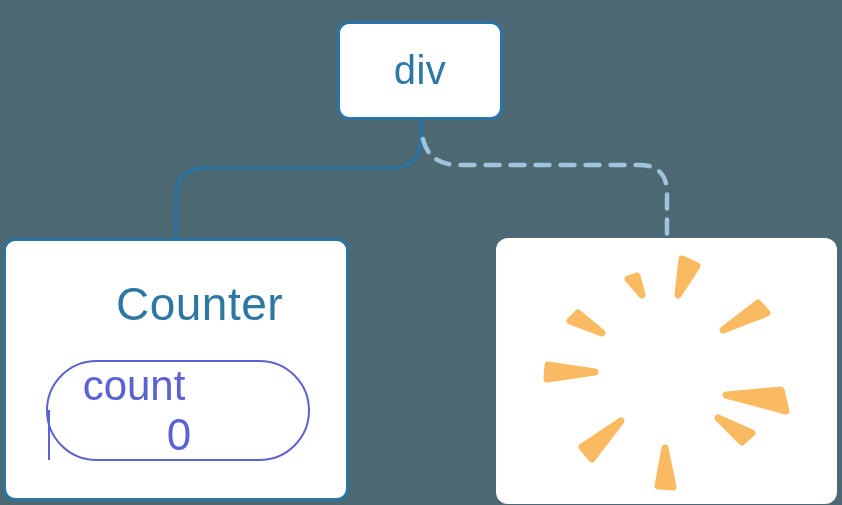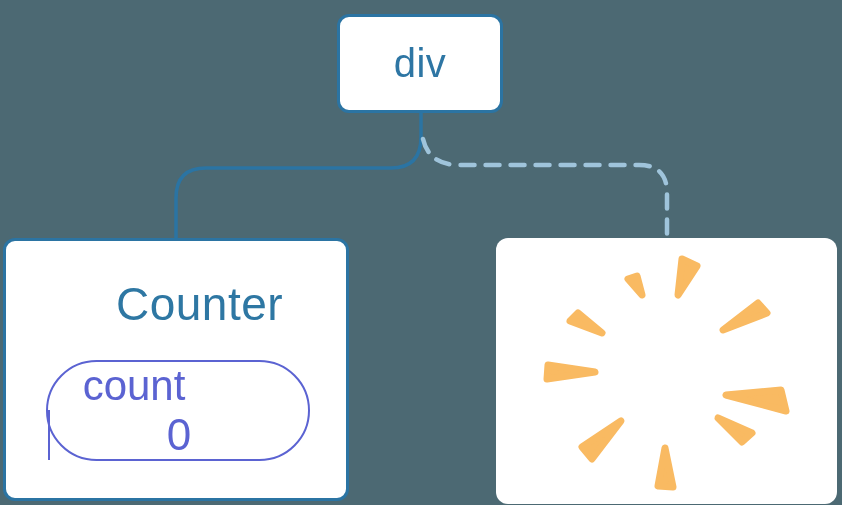--- a/index.html
+++ b/index.html
@@ -20,21 +20,21 @@
     pointer-events: none;
   }
   .node {
     position: absolute;
     background: var(--box-fill, #ffffff);
     border-radius: 12px;
     box-sizing: border-box;
   }
   .node.root {
     left: 337px;
-    top: 14px;
+    top: 21px;
     width: 166px;
     height: 99px;
     border: 3px solid var(--box-border, #2b74a3);
     display: flex;
     align-items: center;
     justify-content: center;
   }
   .root-label {
     color: var(--root-text, #2e76a4);
     font-size: 40px;

